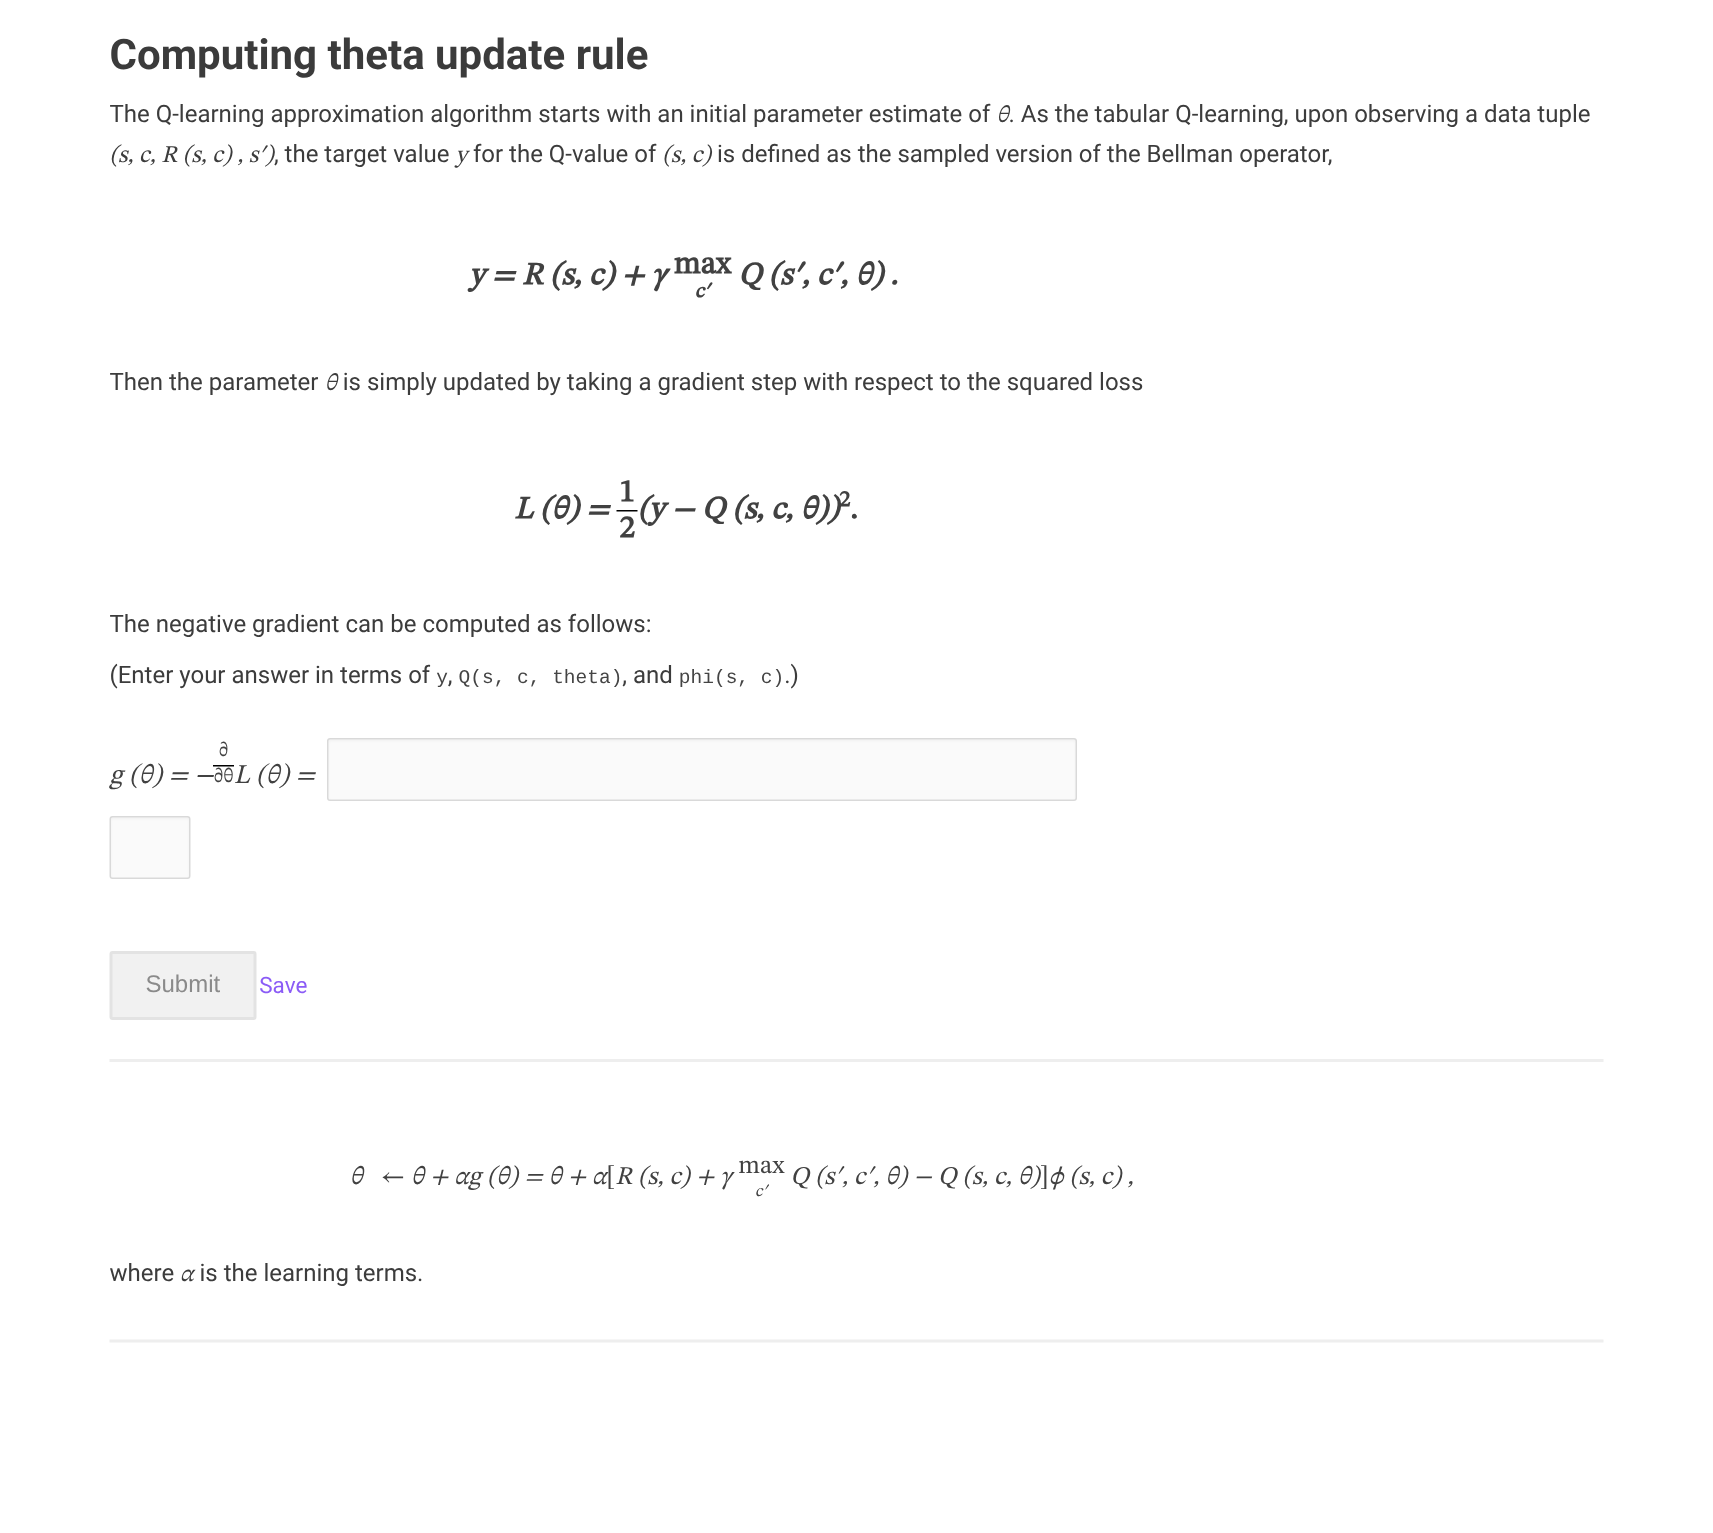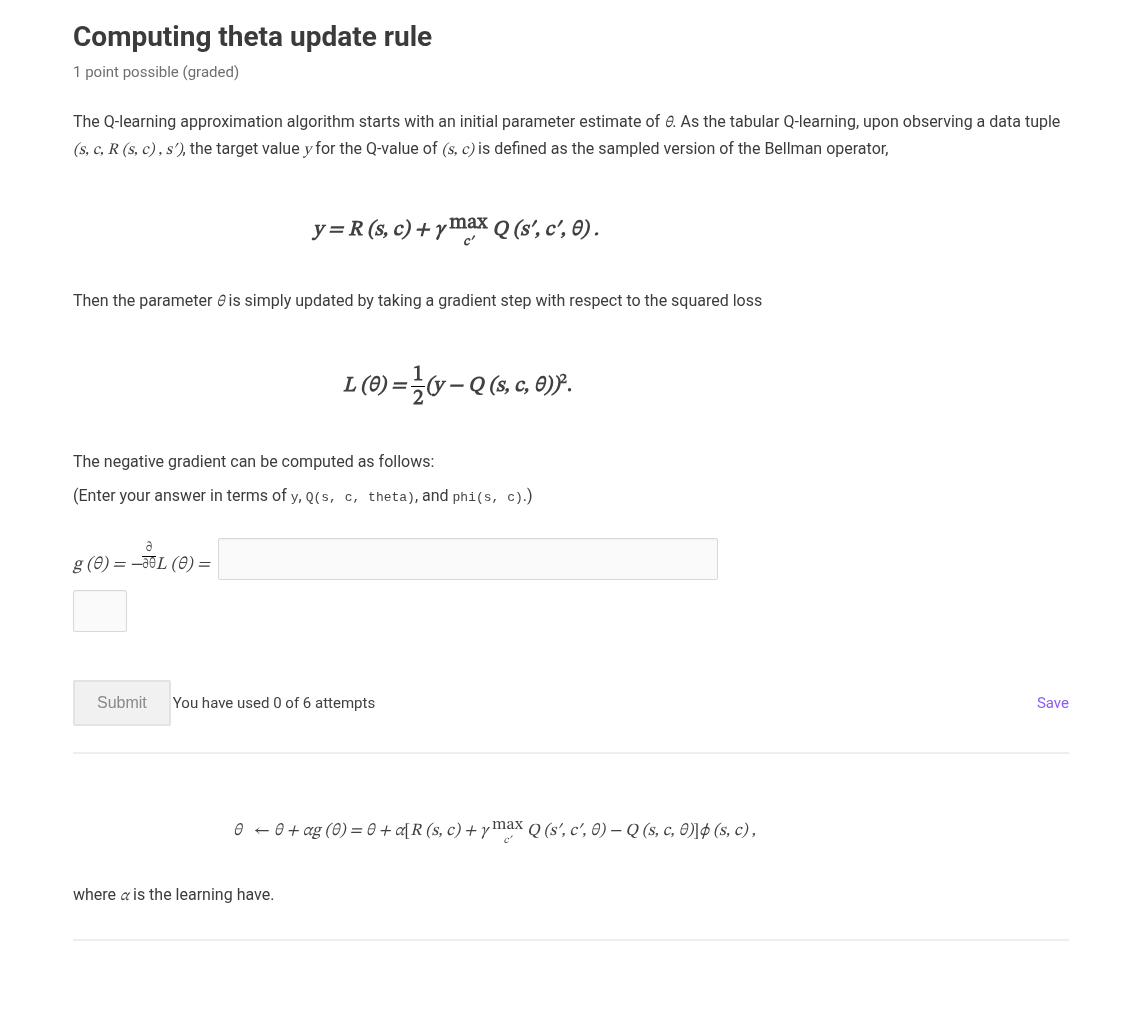--- a/index.html
+++ b/index.html
@@ -176,21 +176,20 @@
       font-size: 17px;
       font-style: italic;
       padding: 36px 0 36px 160px;
     }
   </style>
 </head>
 <body>
 
 <div class="container">
   <h3 class="problem-title">Computing theta update rule</h3>
-  <div class="points-label">1 point possible (graded)</div>
 
   <p class="body-text">
     <span>The Q-learning approximation algorithm starts with an initial parameter estimate of </span><span class="math-inline math-var">θ</span><span>. As the tabular Q-learning, upon observing a data tuple </span><span class="math-inline">(s, c, R (s, c) , s′)</span><span>, the target value </span><span class="math-inline math-var">y</span><span> for the Q-value of </span><span class="math-inline">(s, c)</span><span> is defined as the sampled version of the Bellman operator,</span>
   </p>
 
   <div class="math-block">
     <span>y = R (s, c) + γ </span><span class="underscript"><span class="top upright">max</span><span class="bot">c′</span></span><span> Q (s′, c′, θ) .</span>
   </div>
 
   <p class="body-text">
@@ -211,29 +210,28 @@
     <span class="answer-prefix">
       <span>g (θ) = −</span><span class="frac small-frac"><span class="num">∂</span><span class="den">∂θ</span></span><span>L (θ) = </span>
     </span>
     <input type="text" class="answer-input" style="">
   </div>
 
   <input type="text" class="secondary-input" style="">
 
   <div class="submit-row">
     <button class="submit-btn">Submit</button>
-    <span class="attempts-text">You have used 0 of 6 attempts</span>
     <a class="save-link">Save</a>
   </div>
 
   <hr class="rule">
 
 
   <div class="update-block">
     <span>θ</span>&nbsp;&nbsp;&nbsp;<span class="upright">←</span><span> θ + αg (θ) = θ + α</span><span class="upright">[</span><span>R (s, c) + γ </span><span class="underscript"><span class="top upright">max</span><span class="bot">c′</span></span><span> Q (s′, c′, θ) − Q (s, c, θ)</span><span class="upright">]</span><span>ϕ (s, c) ,</span>
   </div>
 
   <p class="body-text">
-    <span>where </span><span class="math-inline math-var">α</span><span> is the learning have.</span>
+    <span>where </span><span class="math-inline math-var">α</span><span> is the learning terms.</span>
   </p>
 
   <hr class="rule" style="margin-top:30px;">
 </div>
 
 </body></html>

